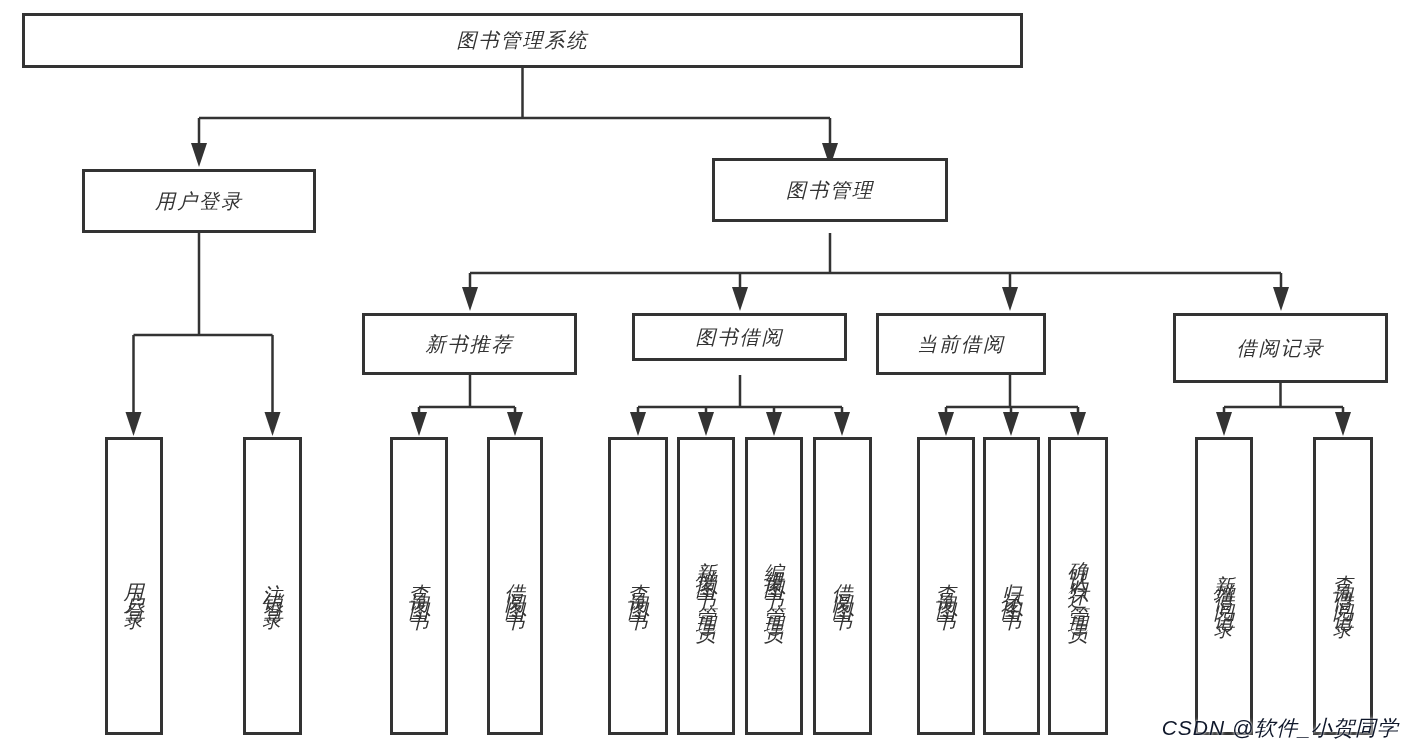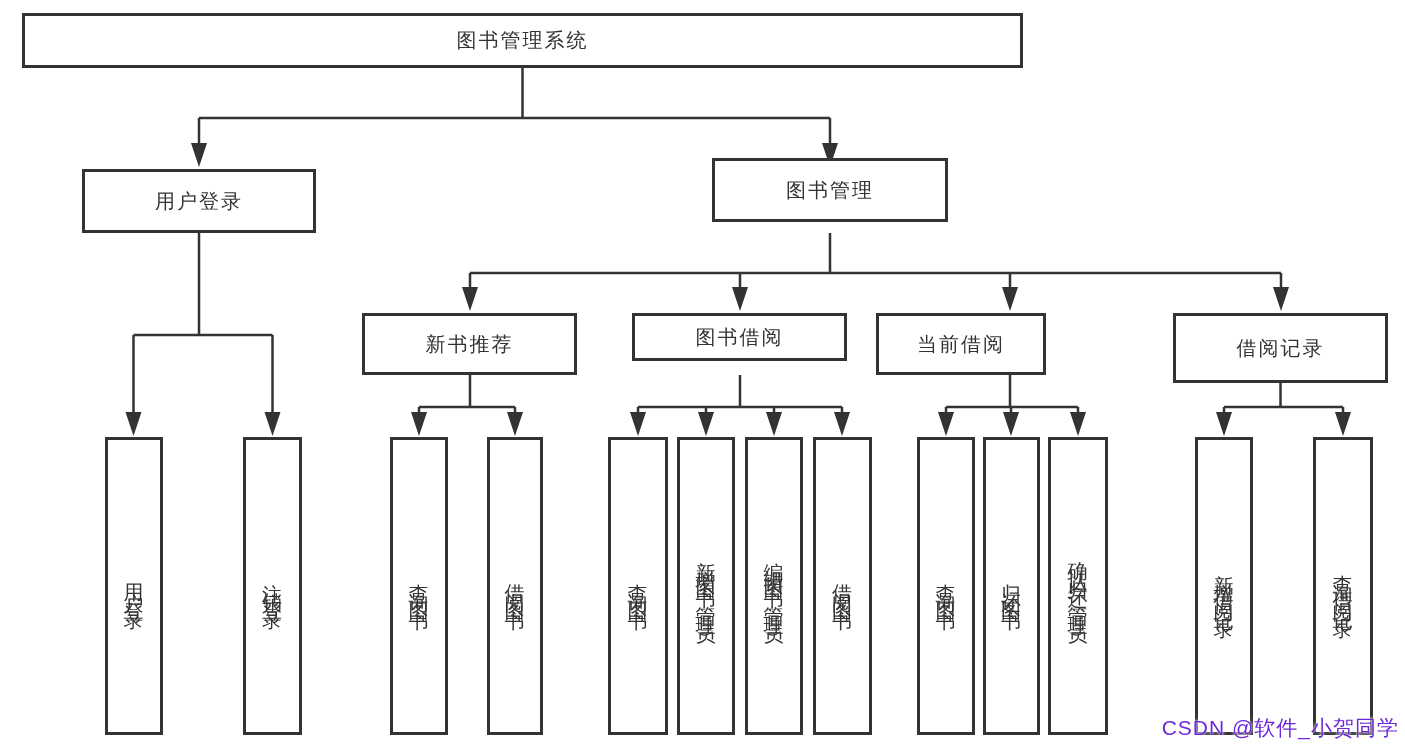--- a/index.html
+++ b/index.html
@@ -1,33 +1,33 @@
 <!DOCTYPE html>
 <html><head>
 <meta charset="utf-8">
 <style>
   html,body{margin:0;padding:0;background:#fff;}
   .stage{
     position:relative;width:1405px;height:747px;background:#ffffff;
-    font-family:"Liberation Sans","DejaVu Sans",sans-serif;color:#333;overflow:hidden;
+    font-family:"Liberation Sans","DejaVu Sans",sans-serif;color:#333;overflow:hidden;font-style:italic;
   }
   svg.wires{position:absolute;left:0;top:0;}
   .node{
     position:absolute;box-sizing:border-box;
     border:3px solid #333;background:#fff;
     display:flex;align-items:center;justify-content:center;
     font-size:20px;letter-spacing:2px;color:#333;text-align:center;
   }
   .vnode{
     writing-mode:vertical-rl;text-orientation:mixed;
     font-size:20px;letter-spacing:9px;line-height:1;
   }
   .watermark{
     position:absolute;right:6px;top:714px;
-    font-size:21px;color:#6d28d9;letter-spacing:1px;
+    font-size:21px;color:#0f172a;letter-spacing:1px;
     text-shadow:0 0 4px #ffffff, 0 0 2px #ffffff;
     font-family:"Liberation Sans","DejaVu Sans",sans-serif;
   }
 </style>
 </head>
 <body>
 
 <div class="stage">
 
   <svg class="wires" width="1405" height="747" viewBox="0 0 1405 747">

